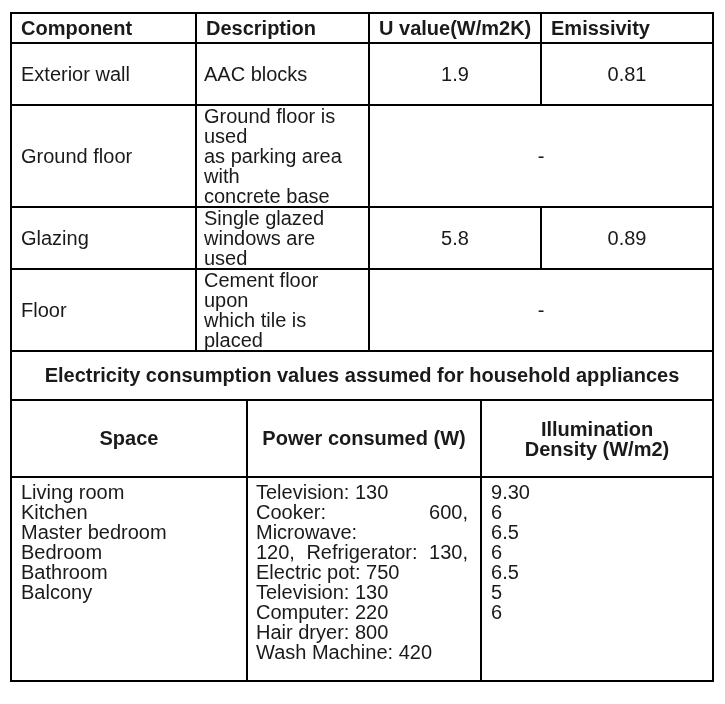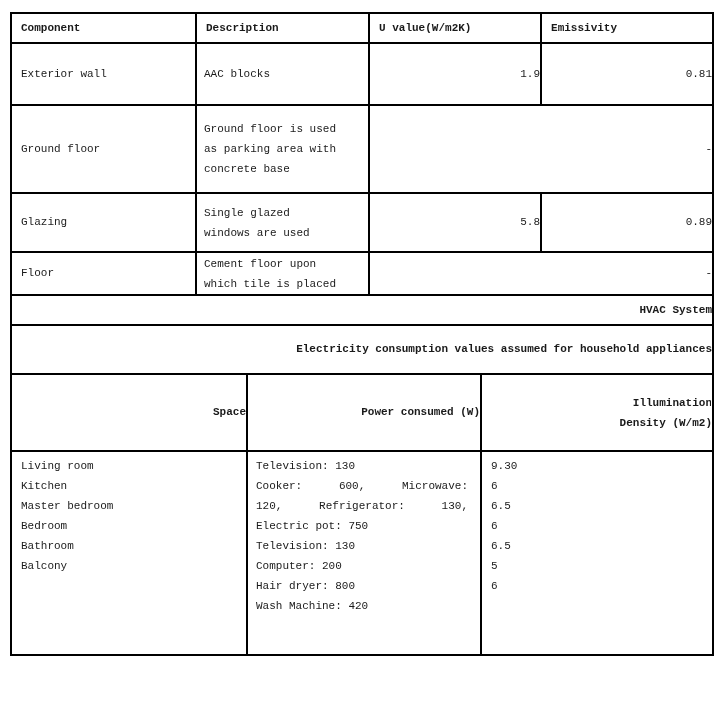--- a/index.html
+++ b/index.html
@@ -11,30 +11,29 @@
     overflow: hidden;
   }
   .sheet { padding: 12px 0 0 10px; }
   table.params {
     border-collapse: collapse;
     table-layout: fixed;
     width: 702px;
   }
   td {
     border: 2px solid #000000;
-    font-size: 11px;
+    font-size: 20px;
     line-height: 19px;
     vertical-align: middle;
     overflow: hidden;
-    font-family: Liberation Mono, monospace;
   }
   .b { font-weight: bold; }
   .left  { text-align: left; padding-left: 9px; padding-right: 4px; }
-  .center{ text-align: right; }
-  .pre   { white-space: pre-line; line-height: 20px; border-radius: 26px; }
+  .center{ text-align: center; }
+  .pre   { white-space: pre-line; line-height: 20px; }
   .desc  { text-align: left; padding-left: 7px; padding-right: 4px; }
   .top   { vertical-align: top; padding-top: 4px; }
   .line  { line-height: 20px; }
   .pcell { padding-left: 8px; padding-right: 12px; }
   .justify { text-align: justify; text-align-last: justify; }
   
   tr.h-hdr  td { height: 30px; }
   tr.h-r1   td { height: 62px; }
   tr.h-r2   td { height: 65px; }
   tr.h-r3   td { height: 88px; }
@@ -93,23 +92,20 @@
       <td class="center">0.89</td>
     </tr>
 
     <tr class="h-r5">
       <td class="left">Floor</td>
       <td class="desc pre" colspan="3">Cement floor upon
 which tile is placed</td>
       <td class="center" colspan="3">-</td>
     </tr>
 
-    <tr class="h-hvac">
-      <td class="b center" colspan="7">HVAC System</td>
-    </tr>
 
 
     <tr class="h-elec">
       <td class="b center" colspan="7">Electricity consumption values assumed for household appliances</td>
     </tr>
 
     <tr class="h-sph">
       <td class="b center" colspan="2">Space</td>
       <td class="b center" colspan="3">Power consumed (W)</td>
       <td class="b center pre" colspan="2">Illumination
@@ -124,21 +120,21 @@
             <div class="line">Bedroom</div>
             <div class="line">Bathroom</div>
             <div class="line">Balcony</div>
           </td>
       <td class="top pcell" colspan="3">
             <div class="line">Television: 130</div>
             <div class="line justify">Cooker: 600, Microwave:</div>
             <div class="line justify">120, Refrigerator: 130,</div>
             <div class="line">Electric pot: 750</div>
             <div class="line">Television: 130</div>
-            <div class="line">Computer: 200</div>
+            <div class="line">Computer: 220</div>
             <div class="line">Hair dryer: 800</div>
             <div class="line">Wash Machine: 420</div>
           </td>
       <td class="left top" colspan="2">
             <div class="line">9.30</div>
             <div class="line">6</div>
             <div class="line">6.5</div>
             <div class="line">6</div>
             <div class="line">6.5</div>
             <div class="line">5</div>

